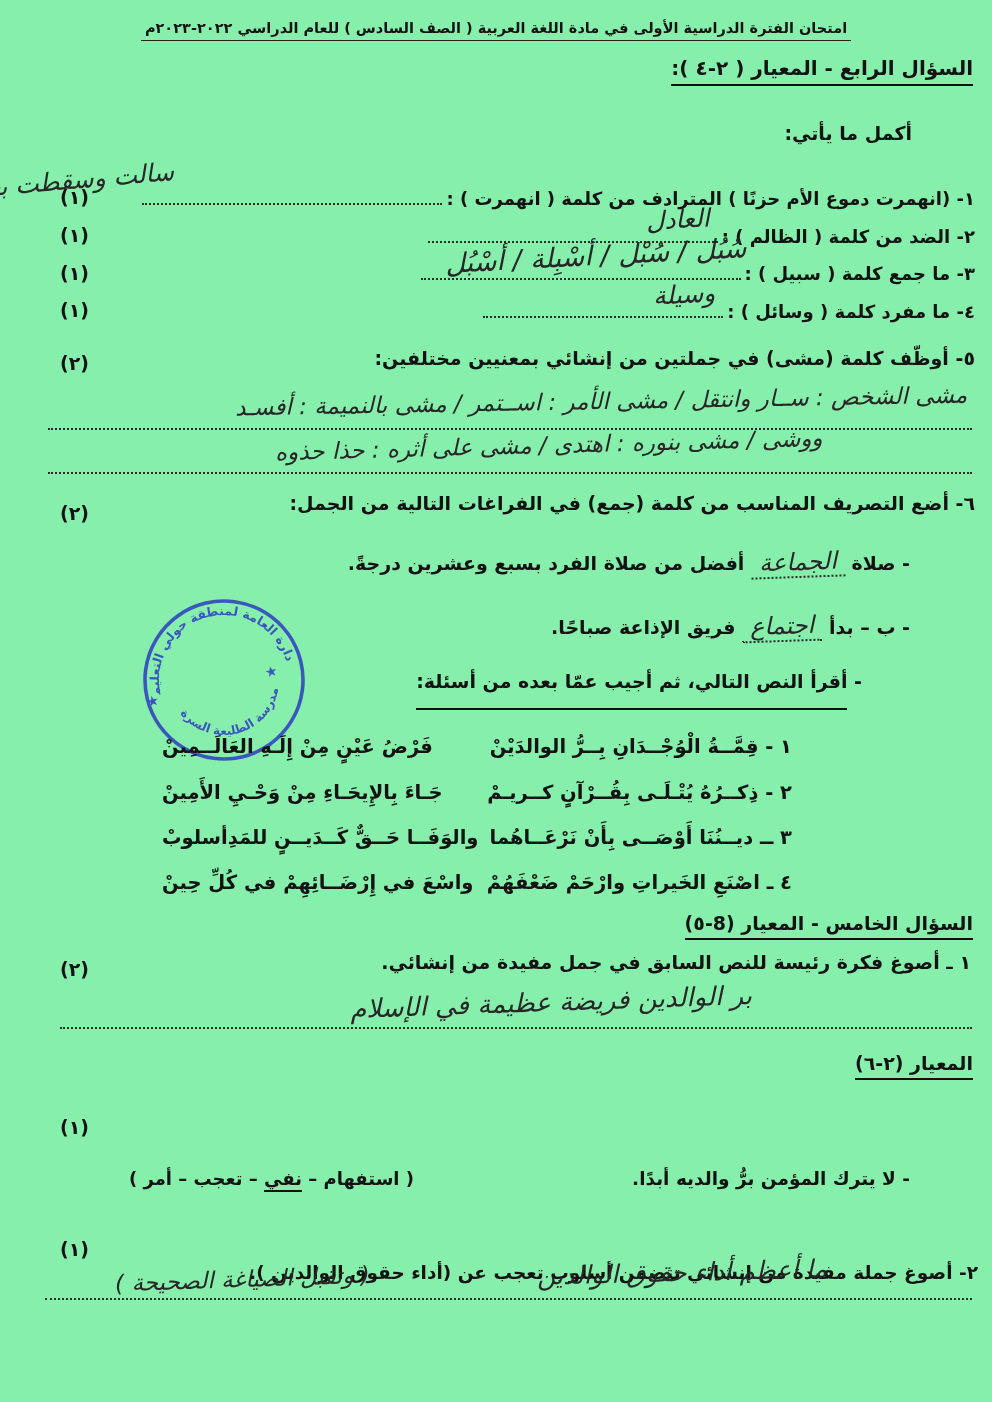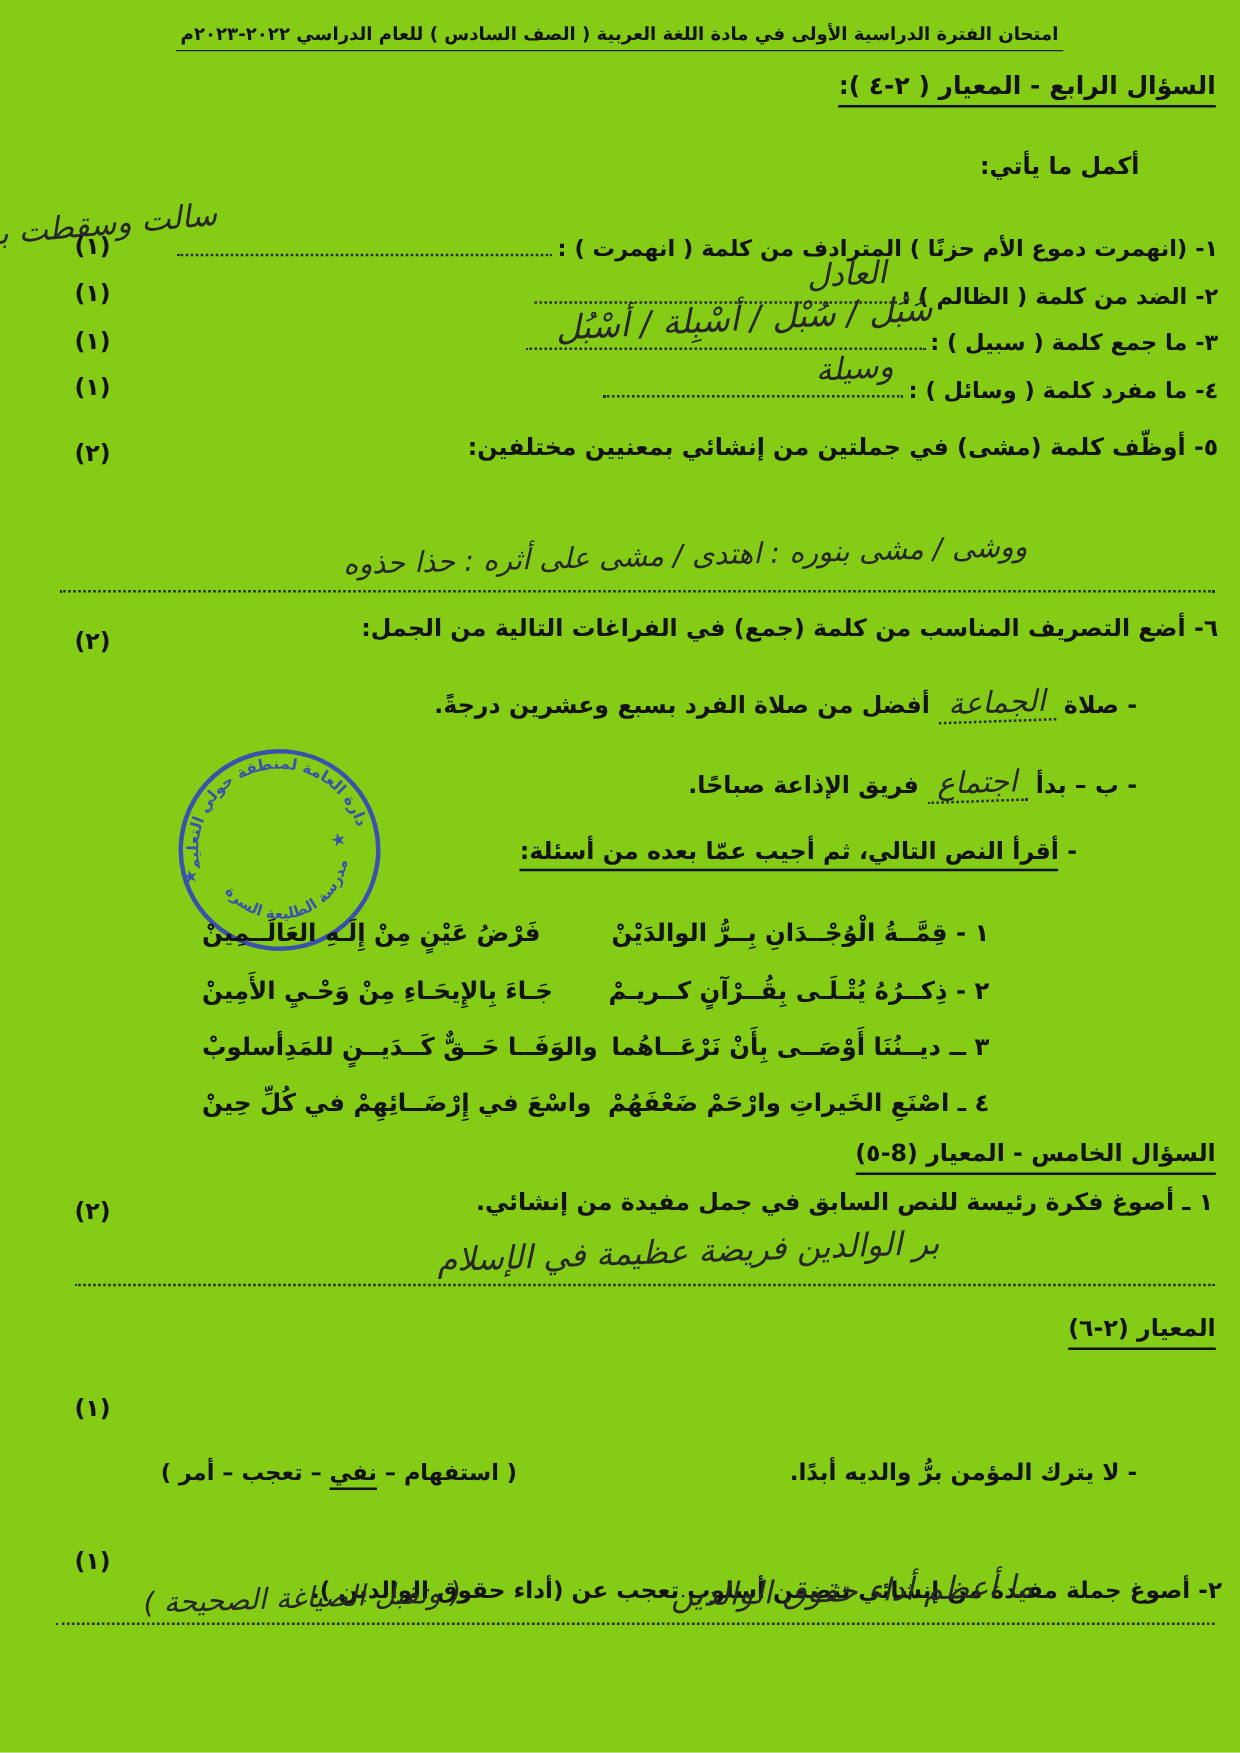--- a/index.html
+++ b/index.html
@@ -1,18 +1,18 @@
 <!DOCTYPE html>
 <html lang="ar" dir="rtl"><head>
 <meta charset="utf-8">
 <style>
   html,body { margin:0; padding:0; background:#e8e8e8; }
   .page {
     position:relative; width:992px; height:1402px; margin:0 auto;
-    background:#84cc16; overflow:hidden;
+    background:#86efac; overflow:hidden;
     font-family:"DejaVu Sans", sans-serif;
     direction:rtl; color:#131313;
   }
   .abs { position:absolute; }
 
   
   .header { top:20px; left:0; right:0; text-align:center; font-size:14.5px; font-weight:700; }
   .header .hline { border-bottom:1.6px solid #222; padding:0 4px 4px 4px; }
 
   
@@ -38,21 +38,21 @@
   .mark { left:60px; width:60px; font-size:19px; font-weight:700; text-align:left; }
 
   .qline { font-size:19px; font-weight:700; white-space:nowrap; }
 
   
   .ansline { border-bottom:2.4px dotted #2a2a2a; height:32px; }
 
   
   .poem { font-size:19.5px; font-weight:700; white-space:nowrap; }
 
-  .underlined { border-bottom:2px solid #111; padding-bottom:3px;margin-left:42px; }
+  .underlined { border-bottom:2px solid #111; padding-bottom:16px;margin-left:42px; }
   .opt-underline { border-bottom:2.6px solid #111; padding-bottom:1px; }
 
   .stamp-wrap { top:592px; left:136px; width:176px; height:176px; transform:rotate(-14deg); opacity:.88; }
 </style>
 </head>
 <body>
 
 <div class="page">
 
   <div class="abs header">
@@ -91,20 +91,23 @@
     <span class="qtext">٤- ما مفرد كلمة ( وسائل ) :</span>
     <span class="dots w240">
       <span class="hw hw-over">وسيلة</span>
     </span>
   </div>
   <div class="abs mark" style="top:299px;">(١)</div>
 
   <div class="abs qline" style="top:347px; right:17px;">٥- أوظّف كلمة (مشى) في جملتين من إنشائي بمعنيين مختلفين:</div>
   <div class="abs mark" style="top:352px;">(٢)</div>
 
+  <div class="abs ansline" style="top:396px; left:48px; right:20px;">
+    <span class="hw" style="position:absolute; top:-8px; right:5px; font-size:23px; transform:rotate(-1deg);">مشى الشخص : ســار وانتقل / مشى الأمر : اســتمر / مشى بالنميمة : أفسـد</span>
+  </div>
   <div class="abs ansline" style="top:440px; left:48px; right:20px;">
     <span class="hw" style="position:absolute; top:-8px; right:150px; font-size:23px; transform:rotate(-1.5deg);">ووشى / مشى بنوره : اهتدى / مشى على أثره : حذا حذوه</span>
   </div>
 
   <div class="abs qline" style="top:492px; right:17px;">٦- أضع التصريف المناسب من كلمة (جمع) في الفراغات التالية من الجمل:</div>
   <div class="abs mark" style="top:502px;">(٢)</div>
 
   <div class="abs qline" style="top:548px; right:82px;">
     <span>- صلاة</span>
     <span class="hw hw-inline">الجماعة</span>

